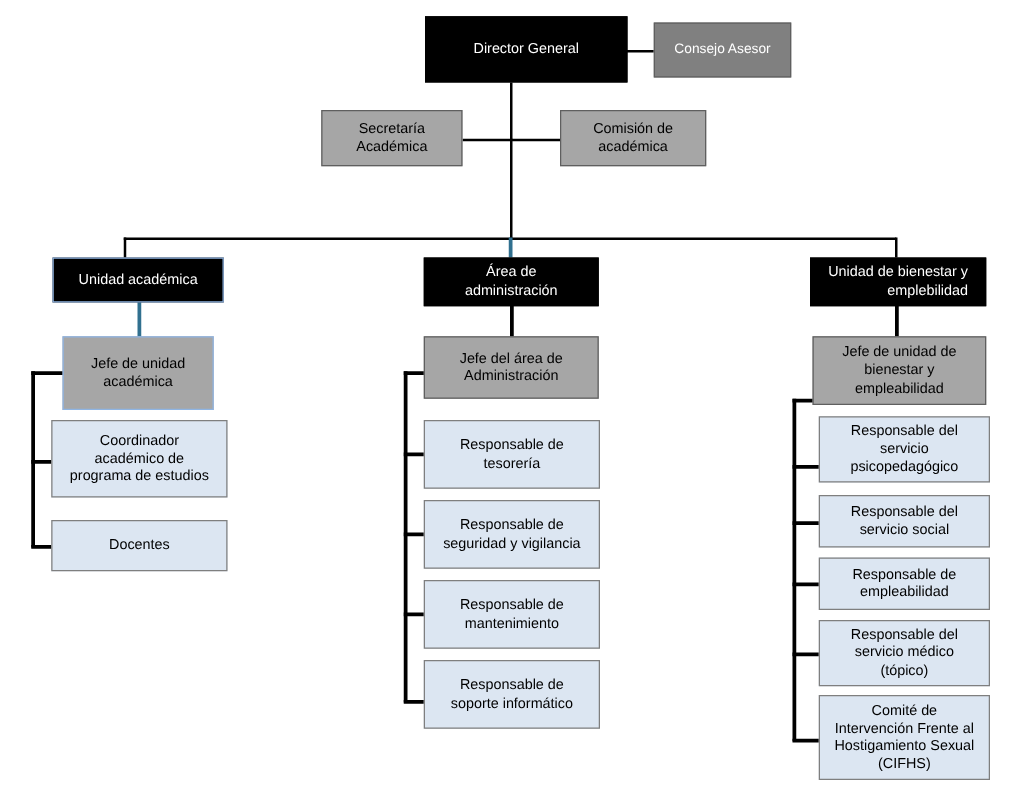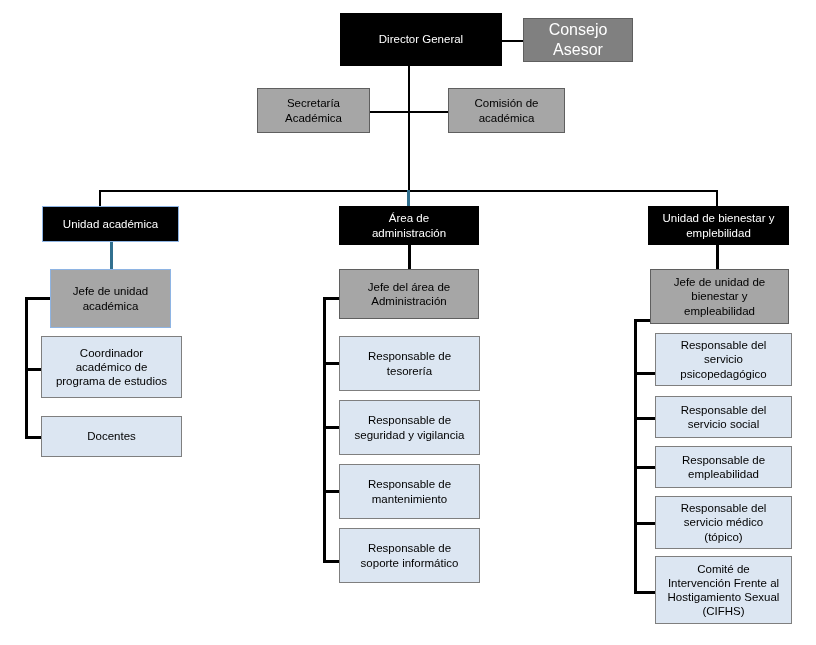--- a/index.html
+++ b/index.html
@@ -35,21 +35,21 @@
   .node-black-blue {
     background: #000000;
     color: #ffffff;
     border: 1.5px solid #8eb4e3;
     font-size: 11.5px;
   }
   .node-gray {
     background: #808080;
     color: #ffffff;
     border: 1px solid #5f5f5f;
-    font-size: 16px;
+    font-size: 11px;
   }
   .node-gray-blue {
     background: #a6a6a6;
     color: #000000;
     border: 1.5px solid #8eb4e3;
     font-size: 11.5px;
   }
   .node-gray-dark {
     background: #a6a6a6;
     color: #000000;
@@ -124,21 +124,21 @@
 Académica</div>
 
   <div class="node node-gray-dark" style="left:448px; top:88px; width:117px; height:45px;">Comisión de
 académica</div>
 
   <div class="node node-black-blue" style="left:42px; top:206px; width:137px; height:36px;">Unidad  académica</div>
 
   <div class="node node-black" style="left:339px; top:206px; width:140px; height:39px;">Área de
 administración</div>
 
-  <div class="node node-black" style="left:648px; top:206px; width:141px; height:39px;">Unidad  de bienestar y
+  <div class="node node-black" style="left:648px; top:206px; width:141px; height:39px;text-align:right;">Unidad  de bienestar y
 emplebilidad</div>
 
   <div class="node node-gray-blue" style="left:50px; top:269px; width:121px; height:59px;">Jefe de unidad
 académica</div>
 
   <div class="node node-gray-dark" style="left:339px; top:269px; width:140px; height:50px;">Jefe del área de
 Administración</div>
 
   <div class="node node-gray-dark" style="left:650px; top:269px; width:139px; height:55px;">Jefe de unidad  de
 bienestar  y

